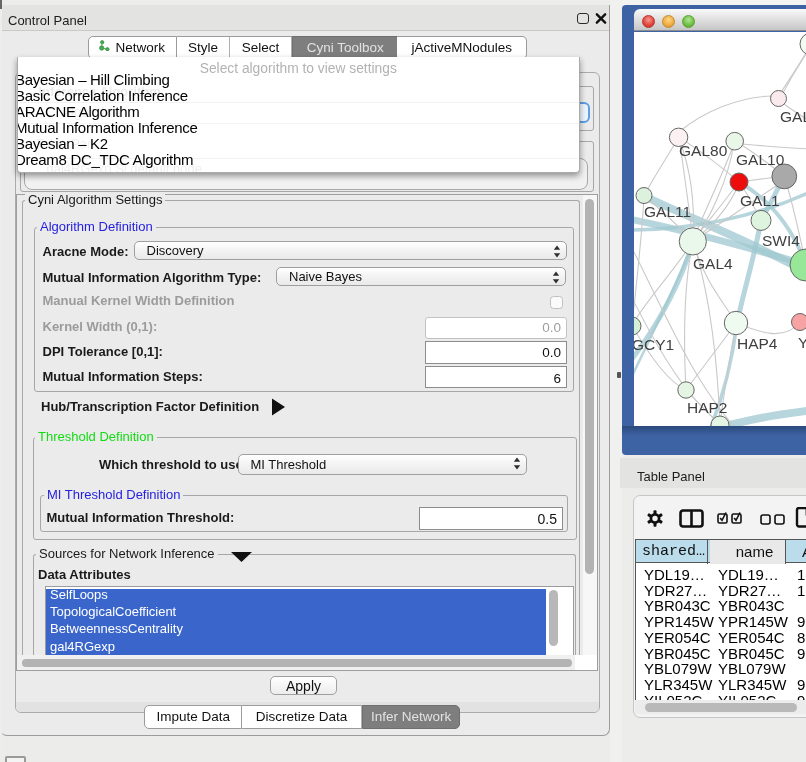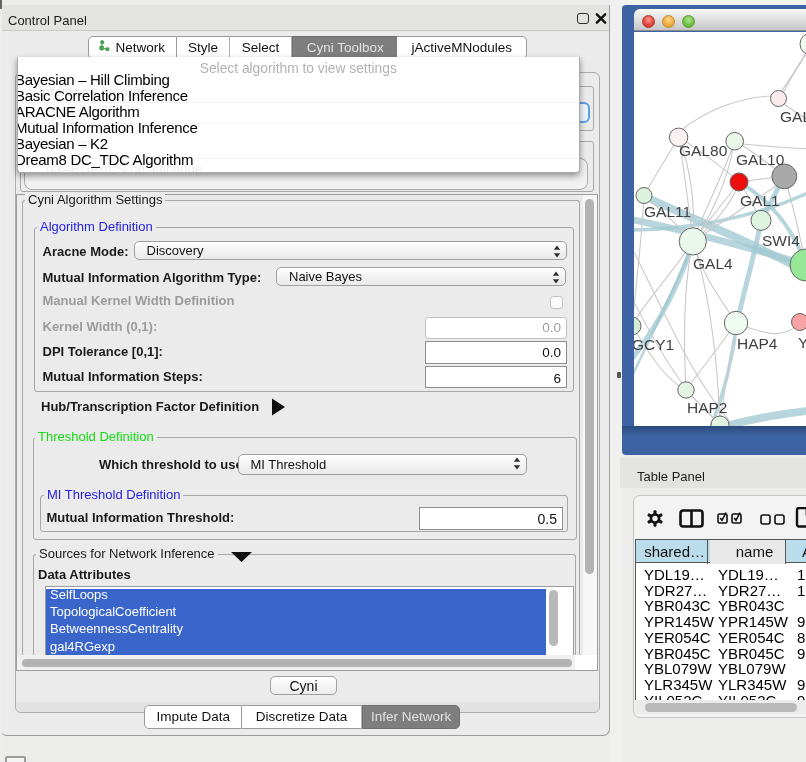--- a/index.html
+++ b/index.html
@@ -123,21 +123,21 @@
     <div class="abs" style="left:503.5px;top:2.5px;width:8.5px;height:56px;background:#b8b8b8;border-radius:4.5px;"></div>
   </div>
 
   <div class="abs" style="left:583px;top:190px;width:14px;height:475px;background:#f7f7f7;"></div>
   <div class="abs" style="left:584.5px;top:194px;width:9px;height:375px;background:#b3b3b3;border-radius:4.5px;"></div>
 
   <div class="abs" style="left:17px;top:650px;width:566px;height:15px;background:#f0f0f0;"></div>
   <div class="abs" style="left:22px;top:653.5px;width:550px;height:8.5px;background:#b3b3b3;border-radius:4px;"></div>
   <div class="abs" style="left:575px;top:650px;width:22px;height:15px;background:#fff;"></div>
 
-  <div class="abs" style="left:270px;top:670.5px;width:67px;height:19px;border:1px solid #9f9f9f;border-radius:5px;background:linear-gradient(#fff,#ececec);text-align:center;font-size:14px;line-height:18.5px;color:#111;">Cyni</div>
+  <div class="abs" style="left:270px;top:670.5px;width:67px;height:19px;border:1px solid #9f9f9f;border-radius:5px;background:linear-gradient(#fff,#ececec);text-align:center;font-size:14px;line-height:18.5px;color:#111;">Apply</div>
 
   <div class="abs" style="left:144.4px;top:700px;height:36px;white-space:nowrap;font-size:0;">
     <span class="seg" style="width:97.6px;text-align:center;padding:0;line-height:22px;border:1px solid #9b9b9b;border-radius:5px 0 0 5px;">Impute Data</span><span class="seg" style="width:120px;text-align:center;padding:0;line-height:22px;border-top:1px solid #9b9b9b;border-bottom:1px solid #9b9b9b;">Discretize Data</span><span class="seg" style="width:98.5px;text-align:center;padding:0;line-height:22px;background:#7e7e7e;color:#e2e2e2;border:1px solid #6f6f6f;border-radius:0 5px 5px 0;">Infer Network</span>
   </div>
 </div>
 
 <div class="abs" style="left:16.5px;top:57px;width:563.5px;height:116px;background:#ffffff;border:1px solid #ababab;border-top:none;border-radius:0 0 4px 4px;box-shadow:0 3px 6px rgba(0,0,0,0.4);overflow:hidden;">
   <div style="position:absolute;left:0;top:45px;width:100%;height:1px;background:rgba(0,0,0,0.05);"></div>
   <div style="position:absolute;left:0;top:66px;width:100%;height:1px;background:rgba(0,0,0,0.045);"></div>
   <div style="position:absolute;left:3px;top:101px;width:100%;height:1px;background:rgba(0,0,0,0.05);"></div>
@@ -277,21 +277,21 @@
     <rect x="1" y="1" width="9" height="9" rx="2" fill="none" stroke="#111" stroke-width="1.6"></rect>
     <rect x="15" y="1" width="9" height="9" rx="2" fill="none" stroke="#111" stroke-width="1.6"></rect>
   </svg>
   <svg class="abs" style="left:161px;top:11px;" width="20" height="21" viewBox="0 0 20 21">
     <path d="M2 3 a2 2 0 0 1 2 -2 L11.5 1 L18 7.5 L18 17.5 a2 2 0 0 1 -2 2 L4 19.5 a2 2 0 0 1 -2 -2 Z" fill="none" stroke="#111" stroke-width="2.4"></path>
     <path d="M11.5 1 L11.5 7.5 L18 7.5" fill="none" stroke="#111" stroke-width="1.8"></path>
   </svg>
   
   <div class="abs" style="left:1px;top:43px;width:179px;height:161px;background:#fff;border-left:1px solid #555;overflow:hidden;">
     <div class="abs" style="left:0;top:0;width:100%;height:24px;background:#bbdcea;border-top:1px solid #555;border-bottom:1px solid #555;">
-      <div class="abs" style="left:0;top:0;width:72px;height:24px;border-right:1.5px solid #555;text-align:right;padding-right:2px;font-size:15px;line-height:23px;color:#111;">shared…</div>
+      <div class="abs" style="left:0;top:0;width:72px;height:24px;border-right:1.5px solid #555;text-align:right;padding-right:2px;font-size:15px;line-height:23px;color:#111;font-family:Liberation Mono, monospace;">shared…</div>
       <div class="abs" style="left:73.5px;top:0;width:76px;height:24px;border-right:1.5px solid #555;background:#e9e9e9;text-align:center;padding-left:15px;font-size:15px;line-height:23px;color:#111;">name</div>
       <div class="abs" style="left:166px;top:0;width:45px;height:24px;font-size:15px;line-height:23px;color:#111;">A</div>
     </div>
     <div class="abs" style="left:8px;top:28px;font-size:15px;line-height:15.7px;color:#000;white-space:pre;">YDL19…
 YDR27…
 YBR043C
 YPR145W
 YER054C
 YBR045C
 YBL079W

